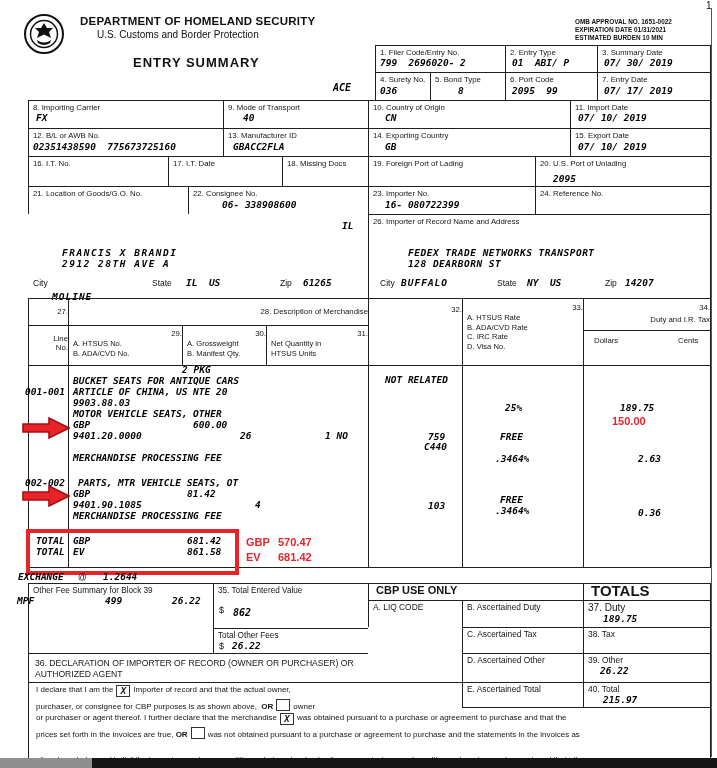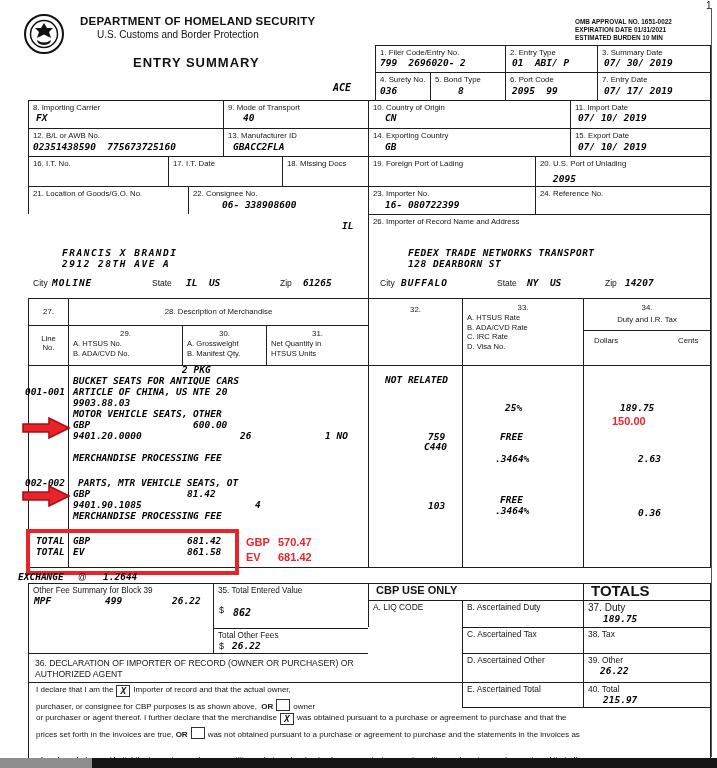--- a/index.html
+++ b/index.html
@@ -1,21 +1,21 @@
 <!DOCTYPE html>
 <html><head>
 <meta charset="utf-8">
 <style>
   html,body{margin:0;padding:0;background:#fff;}
   #form{position:relative;width:717px;height:768px;background:#fff;overflow:hidden;
         font-family:"Liberation Sans",sans-serif;color:#111;}
   .cell{position:absolute;border-top:1px solid #1f1f1f;border-left:1px solid #1f1f1f;box-sizing:border-box;}
   .bR{border-right:1px solid #1f1f1f;} .bB{border-bottom:1px solid #1f1f1f;}
   .lbl{font-size:7.8px;line-height:9px;color:#151515;white-space:nowrap;display:block;padding:2px 0 0 4px;}
-  .lblC{font-size:7.8px;line-height:9px;color:#151515;text-align:center;display:block;padding-top:3px;}
+  .lblC{font-size:7.8px;line-height:9px;color:#151515;text-align:right;display:block;padding-top:3px;}
   .sub{font-size:7.6px;line-height:9.5px;color:#151515;white-space:pre-line;display:block;padding:1px 0 0 4px;}
   .val{position:absolute;font-family:"DejaVu Sans Mono",monospace;font-weight:bold;font-style:italic;
        font-size:9.5px;line-height:11px;white-space:pre;color:#000;}
   .abs{position:absolute;}
   .vline{position:absolute;width:1px;background:#1f1f1f;}
   .redtxt{position:absolute;font-family:"Liberation Sans",sans-serif;font-weight:bold;
           font-size:11px;white-space:pre;}
   .cb{display:inline-block;width:12px;height:10px;border:1px solid #333;margin:0 3px;
       text-align:center;vertical-align:-2px;font-family:"DejaVu Sans Mono",monospace;
       font-weight:bold;font-style:italic;font-size:9px;line-height:10px;}
@@ -141,21 +141,21 @@
   <div class="val" style="left:385px;top:199px">16- 080722399</div>
 
   <div class="cell bR" style="left:368px;top:214px;width:343px;height:84px">
       <span class="lbl">26. Importer of Record Name and Address</span>
     </div>
 
   <div class="val" style="left:342px;top:220px">IL</div>
   <div class="val" style="left:62px;top:247px;letter-spacing:1.5px">FRANCIS X BRANDI</div>
   <div class="val" style="left:62px;top:258px;letter-spacing:1.5px">2912 28TH AVE A</div>
   <div class="abs" style="left:33px;top:278px;font-size:8.5px">City</div>
-  <div class="val" style="left:52px;top:277px;letter-spacing:1px">MOLINE</div>
+  <div class="val" style="left:52px;top:291px;letter-spacing:1px">MOLINE</div>
   <div class="abs" style="left:152px;top:278px;font-size:8.5px">State</div>
   <div class="val" style="left:186px;top:277px">IL  US</div>
   <div class="abs" style="left:280px;top:278px;font-size:8.5px">Zip</div>
   <div class="val" style="left:303px;top:277px">61265</div>
 
   <div class="val" style="left:408px;top:247px;letter-spacing:.5px">FEDEX TRADE NETWORKS TRANSPORT</div>
   <div class="val" style="left:408px;top:258px;letter-spacing:.5px">128 DEARBORN ST</div>
   <div class="abs" style="left:380px;top:278px;font-size:8.5px">City</div>
   <div class="val" style="left:401px;top:277px;letter-spacing:1px">BUFFALO</div>
   <div class="abs" style="left:497px;top:278px;font-size:8.5px">State</div>
@@ -266,21 +266,21 @@
     <polygon points="1,8 27,8 27,2 47,12 27,22 27,16 1,16" fill="#e8232a" stroke="#a80f14" stroke-width="1.6"></polygon>
   </svg>
 
   <div class="val" style="left:18px;top:571px">EXCHANGE</div>
   <div class="abs" style="left:78px;top:572px;font-size:8.5px">@</div>
   <div class="val" style="left:103px;top:571px">1.2644</div>
 
   <div class="cell" style="left:28px;top:583px;width:185px;height:70px">
       <span class="lbl" style="font-size:8.2px">Other Fee Summary for Block 39</span>
     </div>
-  <div class="val" style="left:34px;top:595px">MPF</div>
+  <div class="val" style="left:17px;top:595px">MPF</div>
   <div class="val" style="left:105px;top:595px">499</div>
   <div class="val" style="left:172px;top:595px">26.22</div>
 
   <div class="cell" style="left:213px;top:583px;width:155px;height:45px">
       <span class="lbl" style="font-size:8.2px">35. Total Entered Value</span>
     </div>
   <div class="abs" style="left:219px;top:605px;font-size:9px">$</div>
   <div class="val" style="left:233px;top:607px;font-size:10px">862</div>
   <div class="cell" style="left:213px;top:628px;width:155px;height:25px">
       <span class="lbl" style="font-size:8.2px">Total Other Fees</span>

